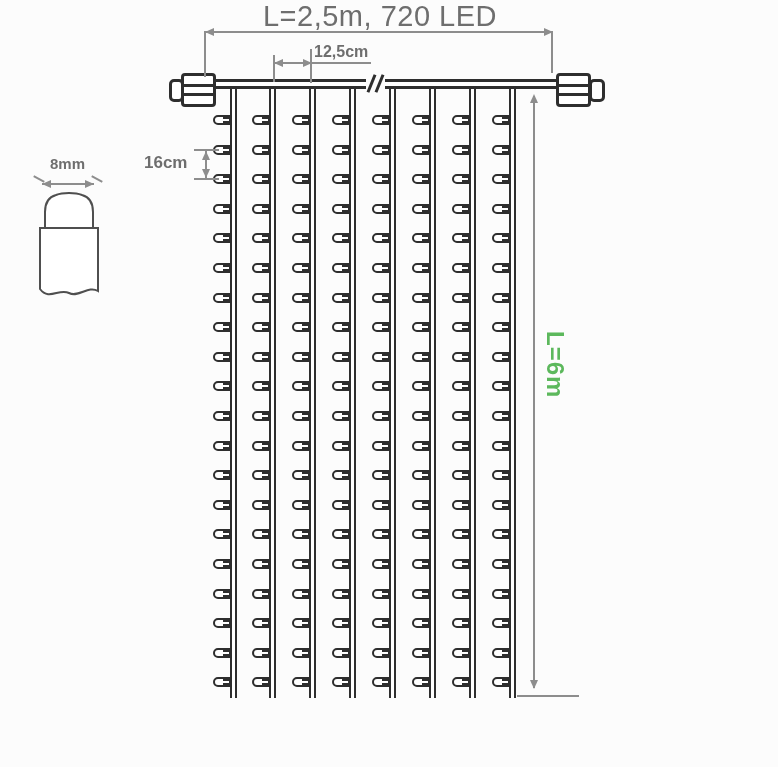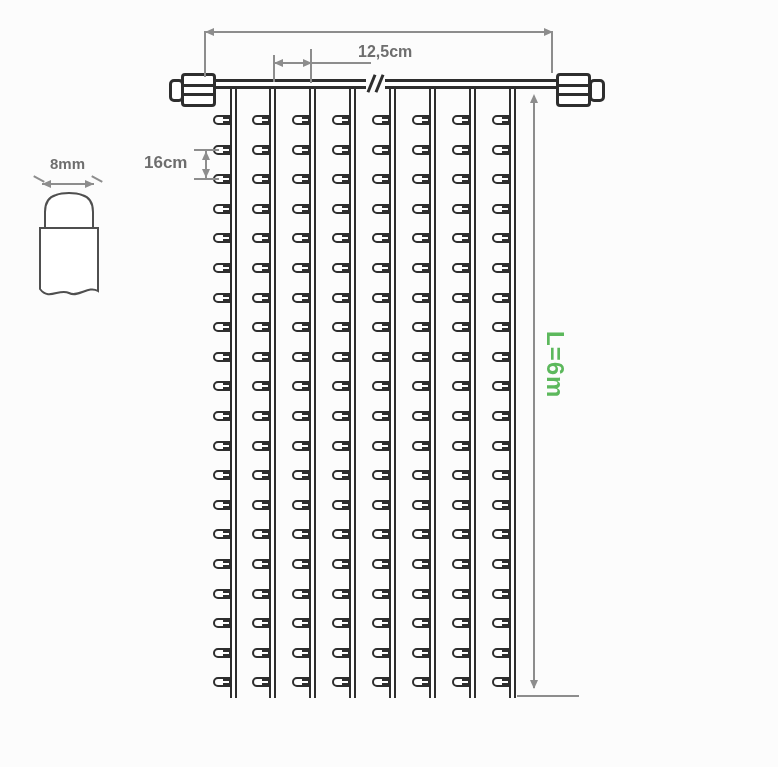--- a/index.html
+++ b/index.html
@@ -9,21 +9,21 @@
     font-family:"Liberation Sans",sans-serif;
     overflow:hidden;
   }
   .abs{position:absolute;}
   
   .title{
     left:195px;top:0px;width:370px;text-align:center;
     font-size:29px;color:var(--text-gray);letter-spacing:0.5px;
   }
   .lbl{color:var(--text-gray);font-weight:bold;}
-  .lbl-125{left:314px;top:43px;font-size:16px;margin-left:44px;}
+  .lbl-125{left:314px;top:43px;font-size:16px;}
   .lbl-16{left:144px;top:153px;font-size:17px;}
   .lbl-8mm{left:50px;top:155px;font-size:15px;}
   .lbl-drop{
     left:541px;top:331px;
     writing-mode:vertical-rl;
     font-size:24px;font-weight:bold;letter-spacing:1px;
     color:var(--accent-green);
   }
   
   .dim-h{height:2px;background:var(--dim-gray);}
@@ -74,20 +74,21 @@
     height:2px;width:11px;background:#fff;z-index:2;
   }
   .dims{z-index:5;}
   svg.detail{z-index:1;}
 </style>
 </head>
 <body>
 
 <div class="canvas">
 
+  <div class="abs title">L=2,5m, 720 LED</div>
 
   <div class="abs dims">
     <div class="abs dim-h" style="left:205px;top:31px;width:348px;"></div>
     <div class="abs arr arr-left" style="left:205px;top:28px;"></div>
     <div class="abs arr arr-right" style="left:544px;top:28px;"></div>
     <div class="abs dim-v" style="left:204px;top:31px;height:46px;"></div>
     <div class="abs dim-v" style="left:551px;top:31px;height:42px;"></div>
   </div>
 
   <div class="abs dims">

